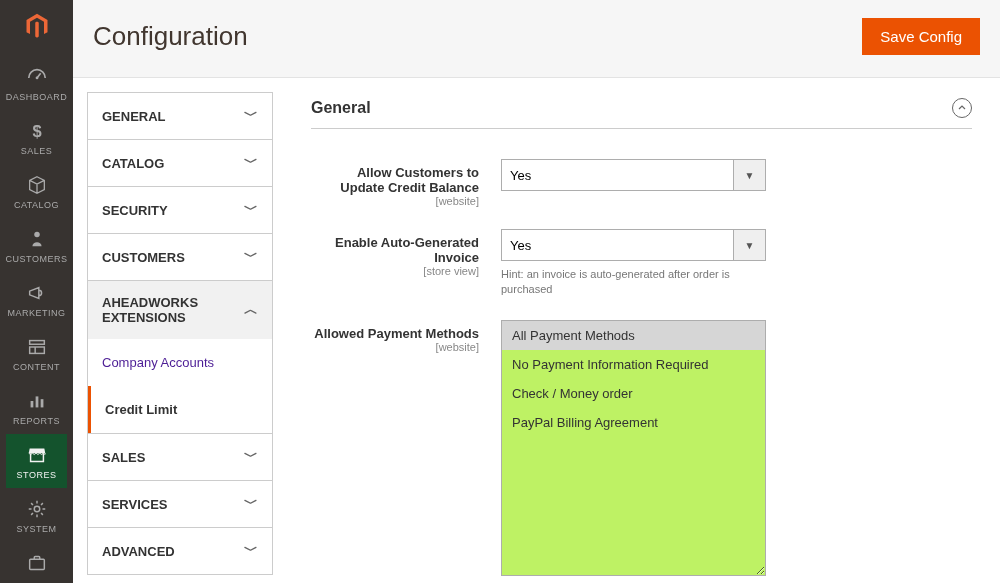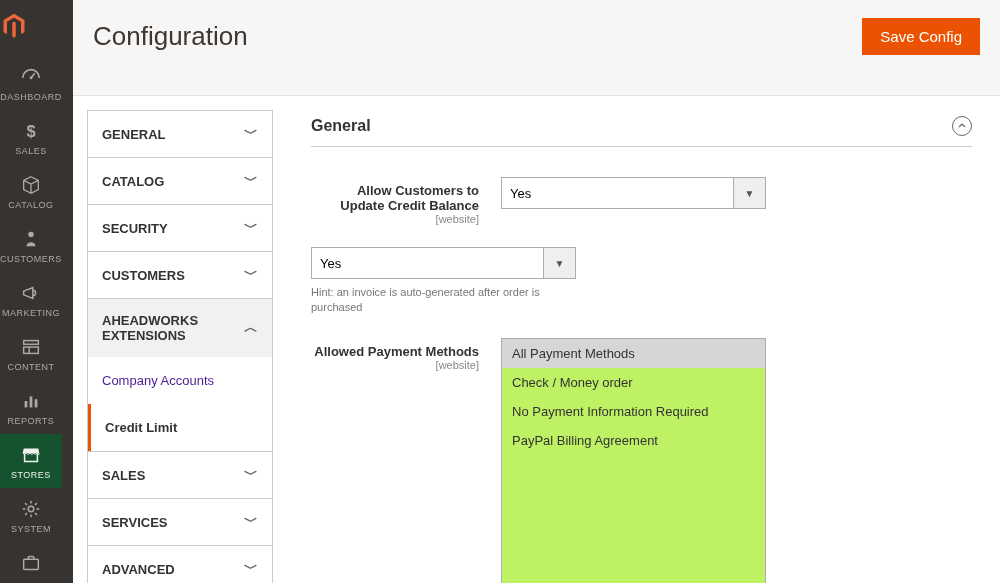--- a/index.html
+++ b/index.html
@@ -1,27 +1,27 @@
 <!DOCTYPE html>
 <html><head>
 <meta charset="utf-8">
 <style>
 * { box-sizing: border-box; margin: 0; padding: 0; }
 body { font-family: 'Helvetica Neue', Arial, sans-serif; background: #fff; color: #333; font-size: 13px; }
 .page { display: flex; width: 1000px; height: 583px; overflow: hidden; }
-.left-nav { width: 73px; background: #373330; display: flex; flex-direction: column; align-items: flex-start; padding-top: 12px; flex-shrink: 0; }
+.left-nav { width: 73px; background: #373330; display: flex; flex-direction: column; align-items: center; padding-top: 12px; flex-shrink: 0; }
 .left-nav .logo { width: 28px; height: 28px; margin-bottom: 16px; }
 .left-nav .nav-item { width: 100%; padding: 10px 0 8px; display: flex; flex-direction: column; align-items: center; gap: 4px; cursor: pointer; }
 .left-nav .nav-item.active { background: #14532d; }
 .left-nav .nav-item .icon { color: #aaa; height: 22px; display: flex; align-items: center; justify-content: center; }
 .left-nav .nav-item.active .icon { color: #f2f2f2; }
 .left-nav .nav-item .label { font-size: 9px; color: #aaa; letter-spacing: .5px; }
 .left-nav .nav-item.active .label { color: #f2f2f2; }
 .main { flex: 1; display: flex; flex-direction: column; background: #fff; }
-.topbar { display: flex; align-items: center; justify-content: space-between; padding: 18px 20px 40px; background: #f6f6f6; border-bottom: 1px solid #e3e3e3; }
+.topbar { display: flex; align-items: center; justify-content: space-between; padding: 18px 20px 22px; background: #f6f6f6; border-bottom: 1px solid #e3e3e3; }
 .topbar h1 { font-size: 26px; font-weight: 400; color: #41362f; }
 .save-btn { background: #eb5202; color: #fff; border: none; padding: 10px 18px; font-size: 15px; cursor: pointer; }
 .content { flex: 1; display: flex; overflow: hidden; background: #fff; }
 .config-nav { width: 200px; padding: 14px 0 0 14px; flex-shrink: 0; }
 .config-tab { border: 1px solid #ccc; margin-bottom: -1px; background: #fff; }
 .config-tab .header { display: flex; justify-content: space-between; align-items: center; padding: 14px 14px; font-size: 13px; font-weight: 600; color: #333; cursor: pointer; text-transform: uppercase; }
 .config-tab.expanded .header { background: #f1f1f1; }
 .config-tab .chev { font-size: 14px; color: #666; }
 .config-tab .sub { display: none; }
 .config-tab.expanded .sub { display: block; }
@@ -222,39 +222,43 @@
           </div>
           <div class="form-control">
             <div class="select-wrap">
               <select><option>Yes</option></select>
               <span class="arrow">▼</span>
             </div>
           </div>
         </div>
 
         <div class="form-row">
+          <div class="form-label">
+            <div class="lbl">Enable Auto-Generated Invoice</div>
+            <div class="scope">[store view]</div>
+          </div>
           <div class="form-control">
             <div class="select-wrap">
               <select><option>Yes</option></select>
               <span class="arrow">▼</span>
             </div>
             <div class="hint">Hint: an invoice is auto-generated after order is purchased</div>
           </div>
         </div>
 
         <div class="form-row">
           <div class="form-label">
             <div class="lbl">Allowed Payment Methods</div>
             <div class="scope">[website]</div>
           </div>
           <div class="form-control">
             <div class="multiselect" id="pm-list">
                 <div class="opt selected">All Payment Methods</div>
+                <div class="opt">No Payment Information Required</div>
                 <div class="opt">Check / Money order</div>
-                <div class="opt">No Payment Information Required</div>
                 <div class="opt">PayPal Billing Agreement</div>
               </div>
           </div>
         </div>
 
       </div>
     </div>
   </div>
 </div>
 

